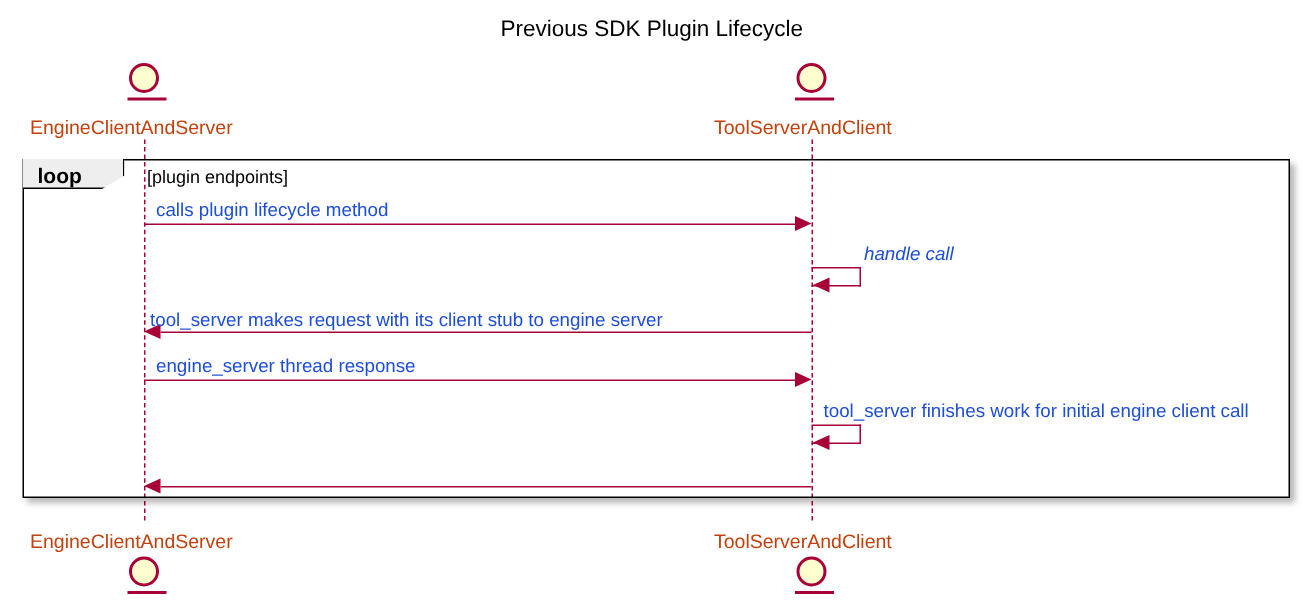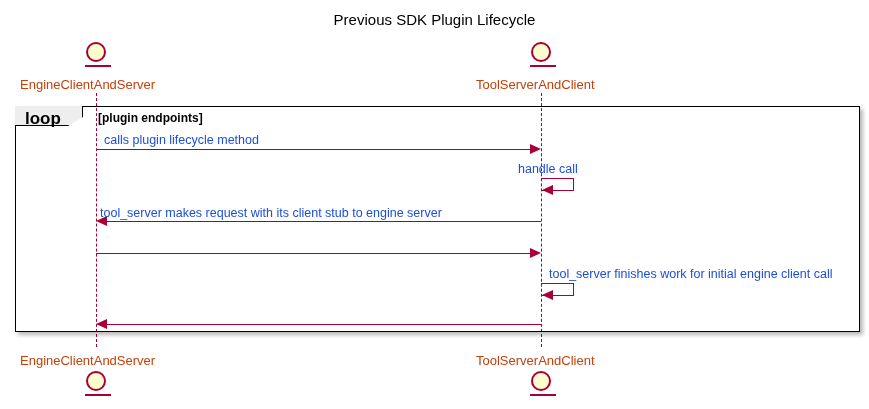--- a/index.html
+++ b/index.html
@@ -73,29 +73,29 @@
   .frame-tab {
     position: absolute;
     background: #EEEEEE;
     border-right: 1.5px solid #000000;
     border-bottom: 1.5px solid #000000;
     box-sizing: border-box;
     clip-path: polygon(0 0, 100% 0, 100% 55%, 78% 100%, 0 100%);
   }
   .frame-tab-label {
     position: absolute;
-    font-size: 17px;
+    font-size: 14px;
     font-weight: bold;
     color: #000000;
     white-space: nowrap;
   }
   .frame-condition {
     position: absolute;
     font-size: 12px;
-    font-weight: bold;
+    font-weight: normal;
     color: #000000;
     white-space: nowrap;
   }
   
   .msg-line {
     position: absolute;
     height: 0;
     border-top: 1.5px solid #A80036;
   }
   .arrow-head {
@@ -154,28 +154,29 @@
   <div class="frame-tab" style="left:15px; top:106px; width:68px; height:20px;"></div>
   <div class="frame-tab-label" style="left:25px; top:109px;">loop</div>
   <div class="frame-condition" style="left:98px; top:111px;">[plugin endpoints]</div>
 
   <div class="msg-line" style="left:96px; top:149px; width:434px;"></div>
   <div class="arrow-head arrow-right" style="left:530px; top:144px;"></div>
   <div class="msg-label" style="left:104px; top:133px;">calls plugin lifecycle method</div>
 
   <div class="selfcall-box" style="left:541px; top:178px; width:33px; height:13px;"></div>
   <div class="arrow-head arrow-left" style="left:542px; top:185px;"></div>
-  <div class="msg-label" style="left:518px; top:162px;">handle call</div>
+  <div class="msg-label" style="left:576px; top:162px;font-style:italic;">handle call</div>
 
   <div class="msg-line" style="left:107px; top:221px; width:434px;"></div>
   <div class="arrow-head arrow-left" style="left:96px; top:216px;"></div>
   <div class="msg-label" style="left:100px; top:206px;">tool_server makes request with its client stub to engine server</div>
 
   <div class="msg-line" style="left:96px; top:253px; width:434px;"></div>
   <div class="arrow-head arrow-right" style="left:530px; top:248px;"></div>
+  <div class="msg-label" style="left:104px; top:237px;">engine_server thread response</div>
 
   <div class="selfcall-box" style="left:541px; top:283px; width:33px; height:13px;"></div>
   <div class="arrow-head arrow-left" style="left:542px; top:290px;"></div>
   <div class="msg-label" style="left:549px; top:267px;">tool_server finishes work for initial engine client call</div>
 
   <div class="msg-line" style="left:107px; top:324px; width:434px;"></div>
   <div class="arrow-head arrow-left" style="left:96px; top:319px;"></div>
 
   <div class="participant-label" style="left:20px; top:353px;">EngineClientAndServer</div>
   <div class="entity-icon" style="left:86px; top:371px;">

